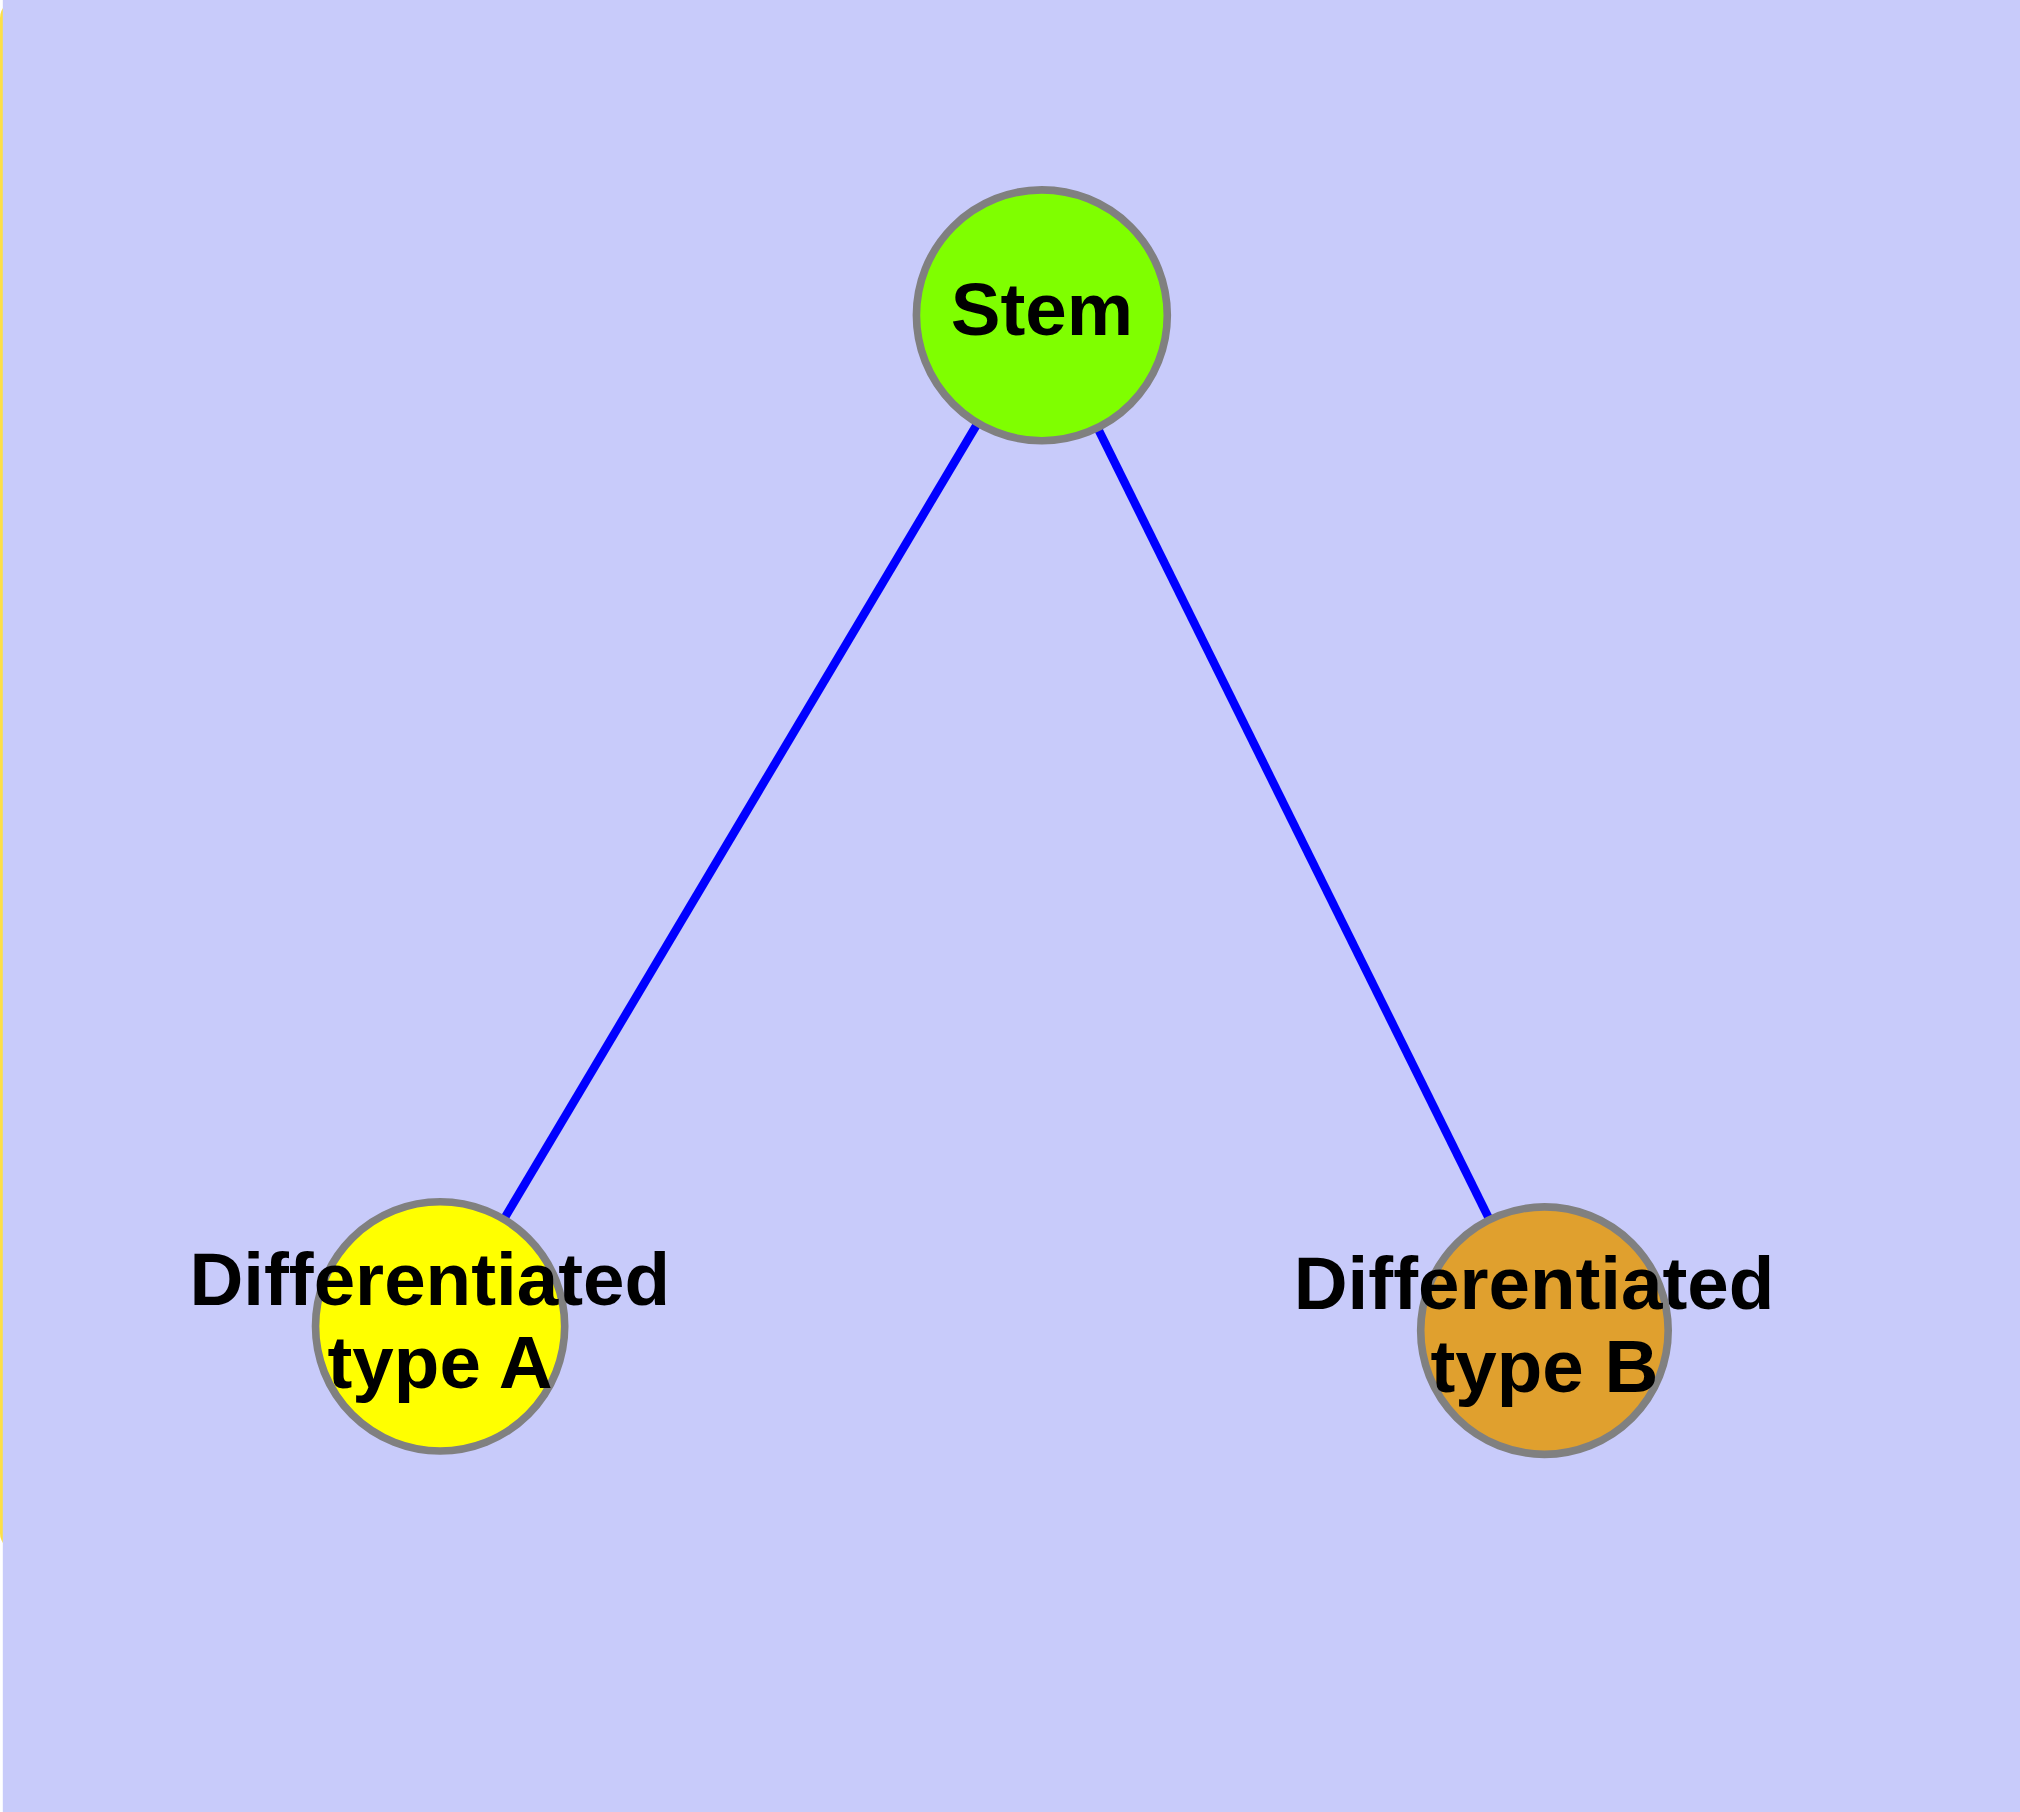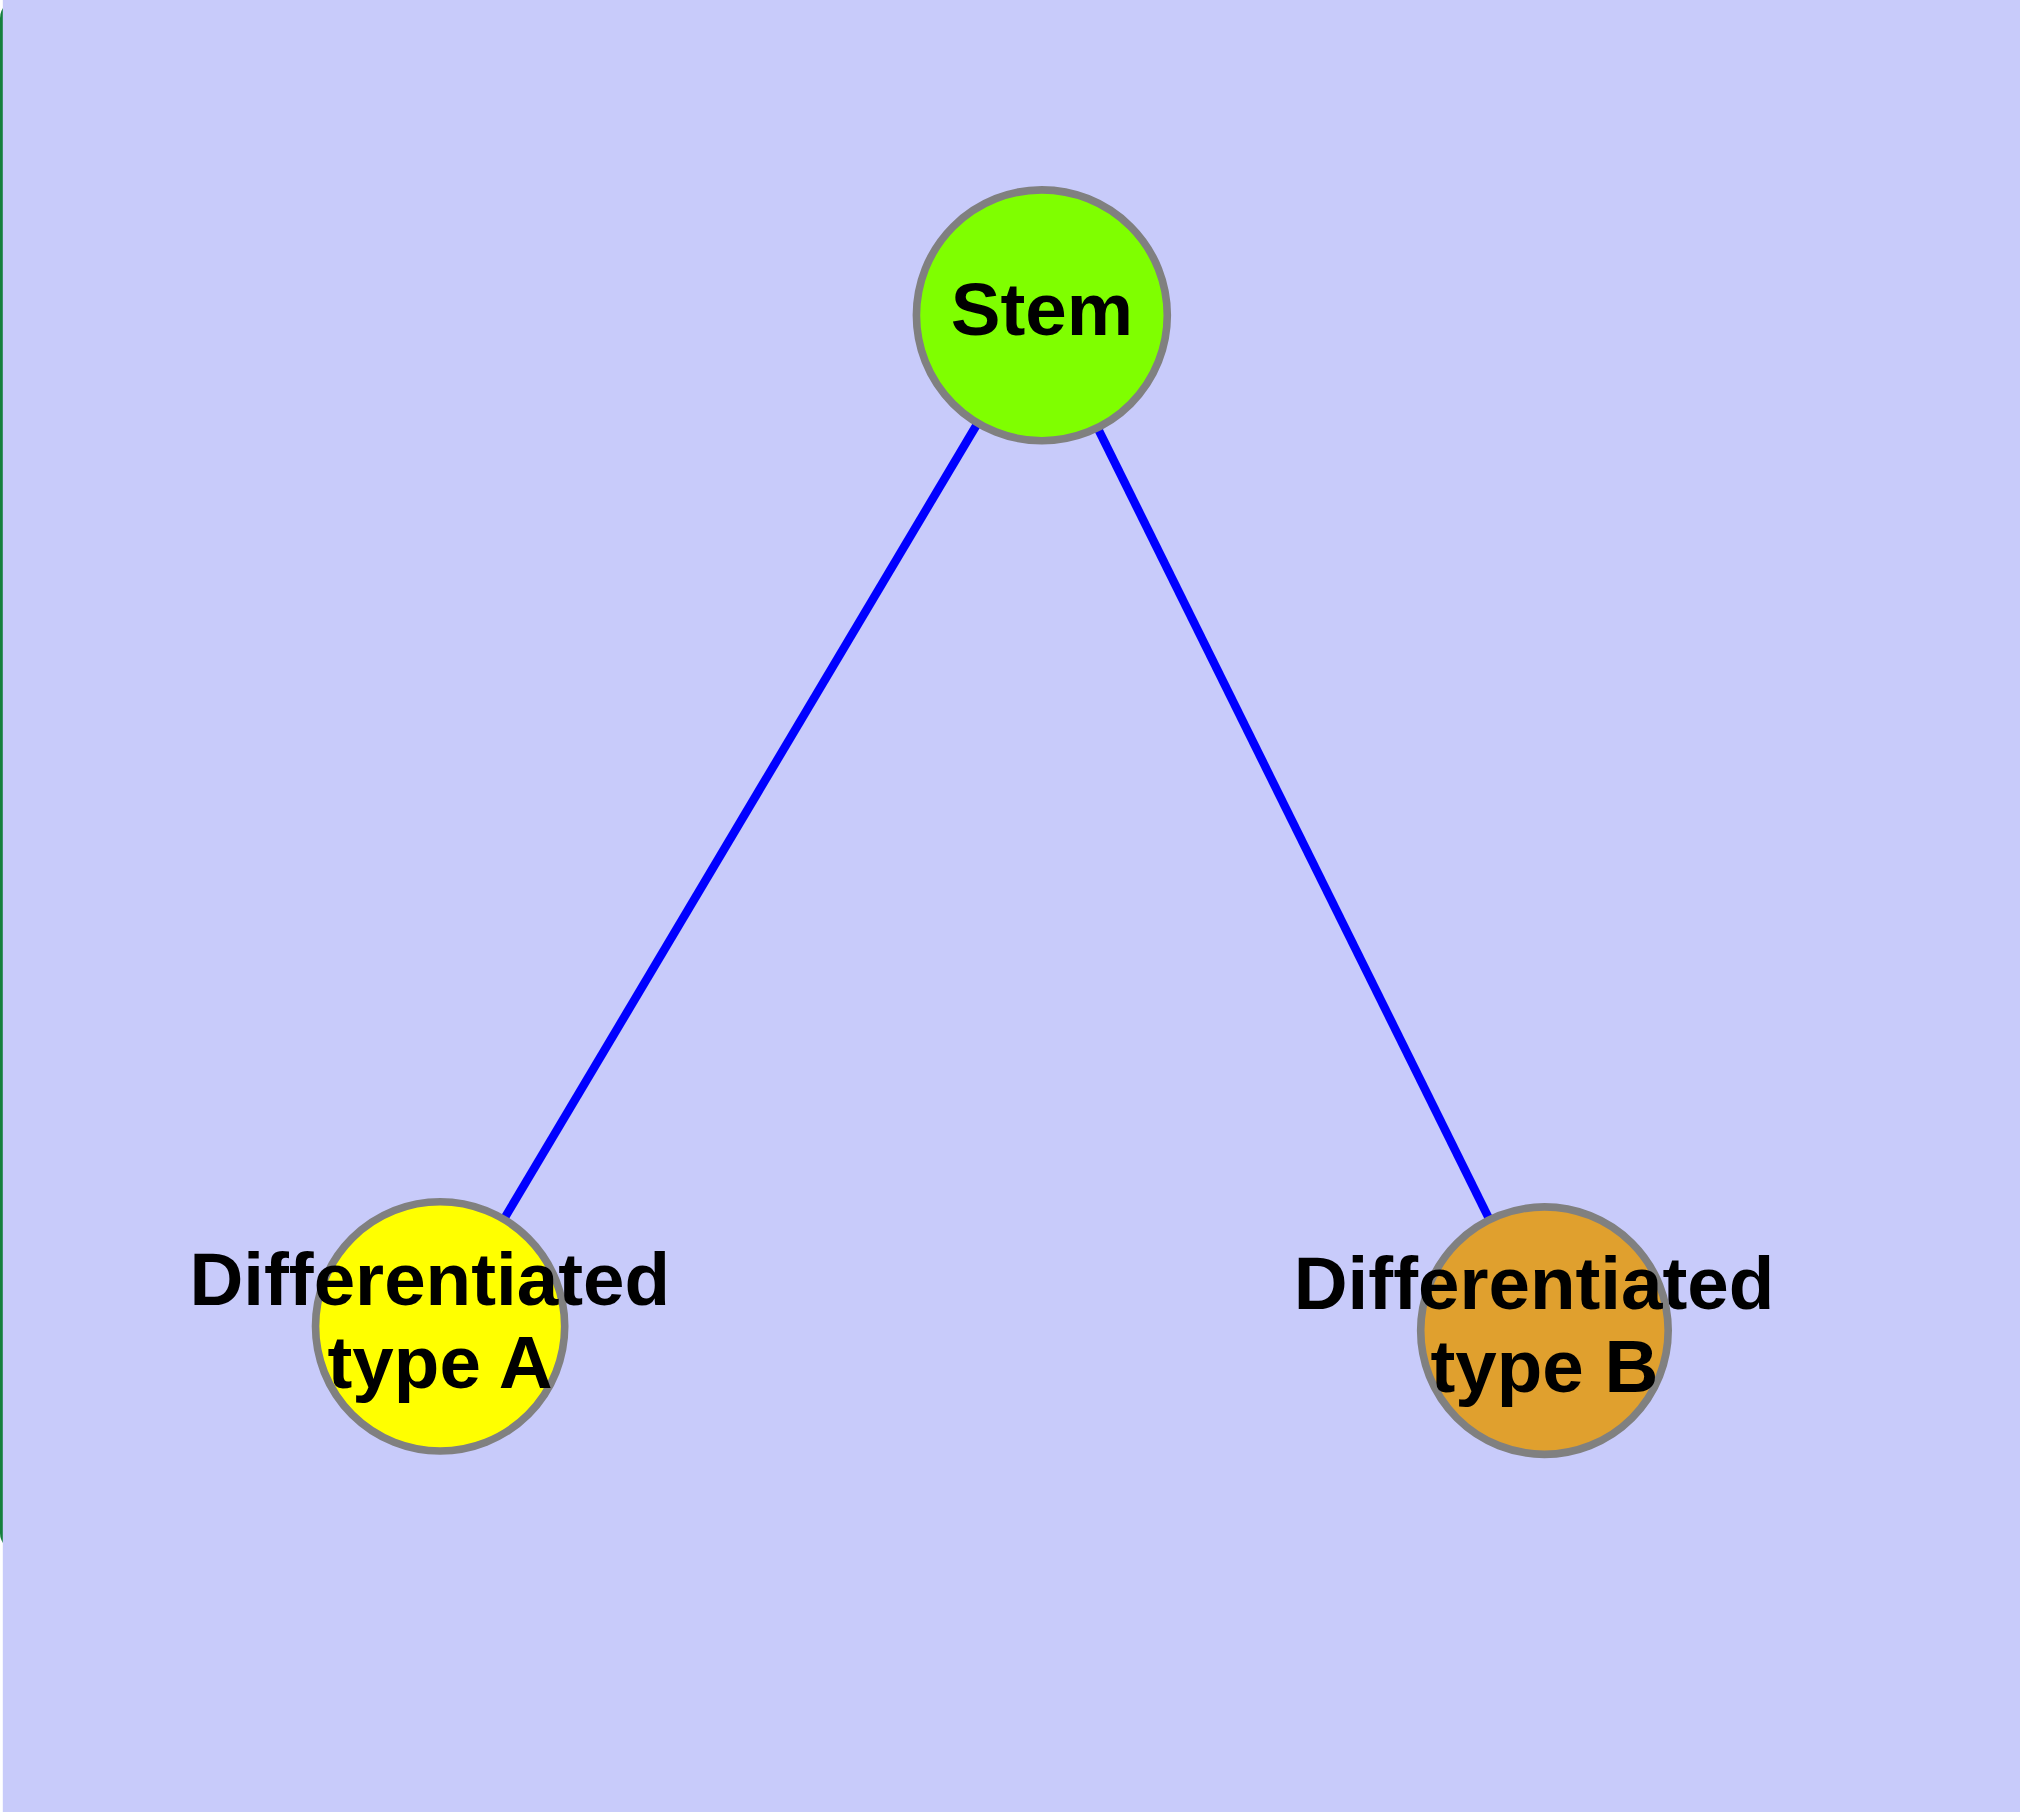--- a/index.html
+++ b/index.html
@@ -10,21 +10,21 @@
   body {
     width: 2021px;
     height: 1812px;
     overflow: hidden;
     font-family: "Liberation Sans", sans-serif;
   }
   #canvas {
     position: relative;
     width: 2021px;
     height: 1551px;
-    background: #15803d;
+    background: #fde047;
     border-radius: 18px;
   }
   #graph-svg {
     position: absolute;
     top: 0;
     left: 0;
     width: 2021px;
     height: 1812px;
     display: block;
   }

